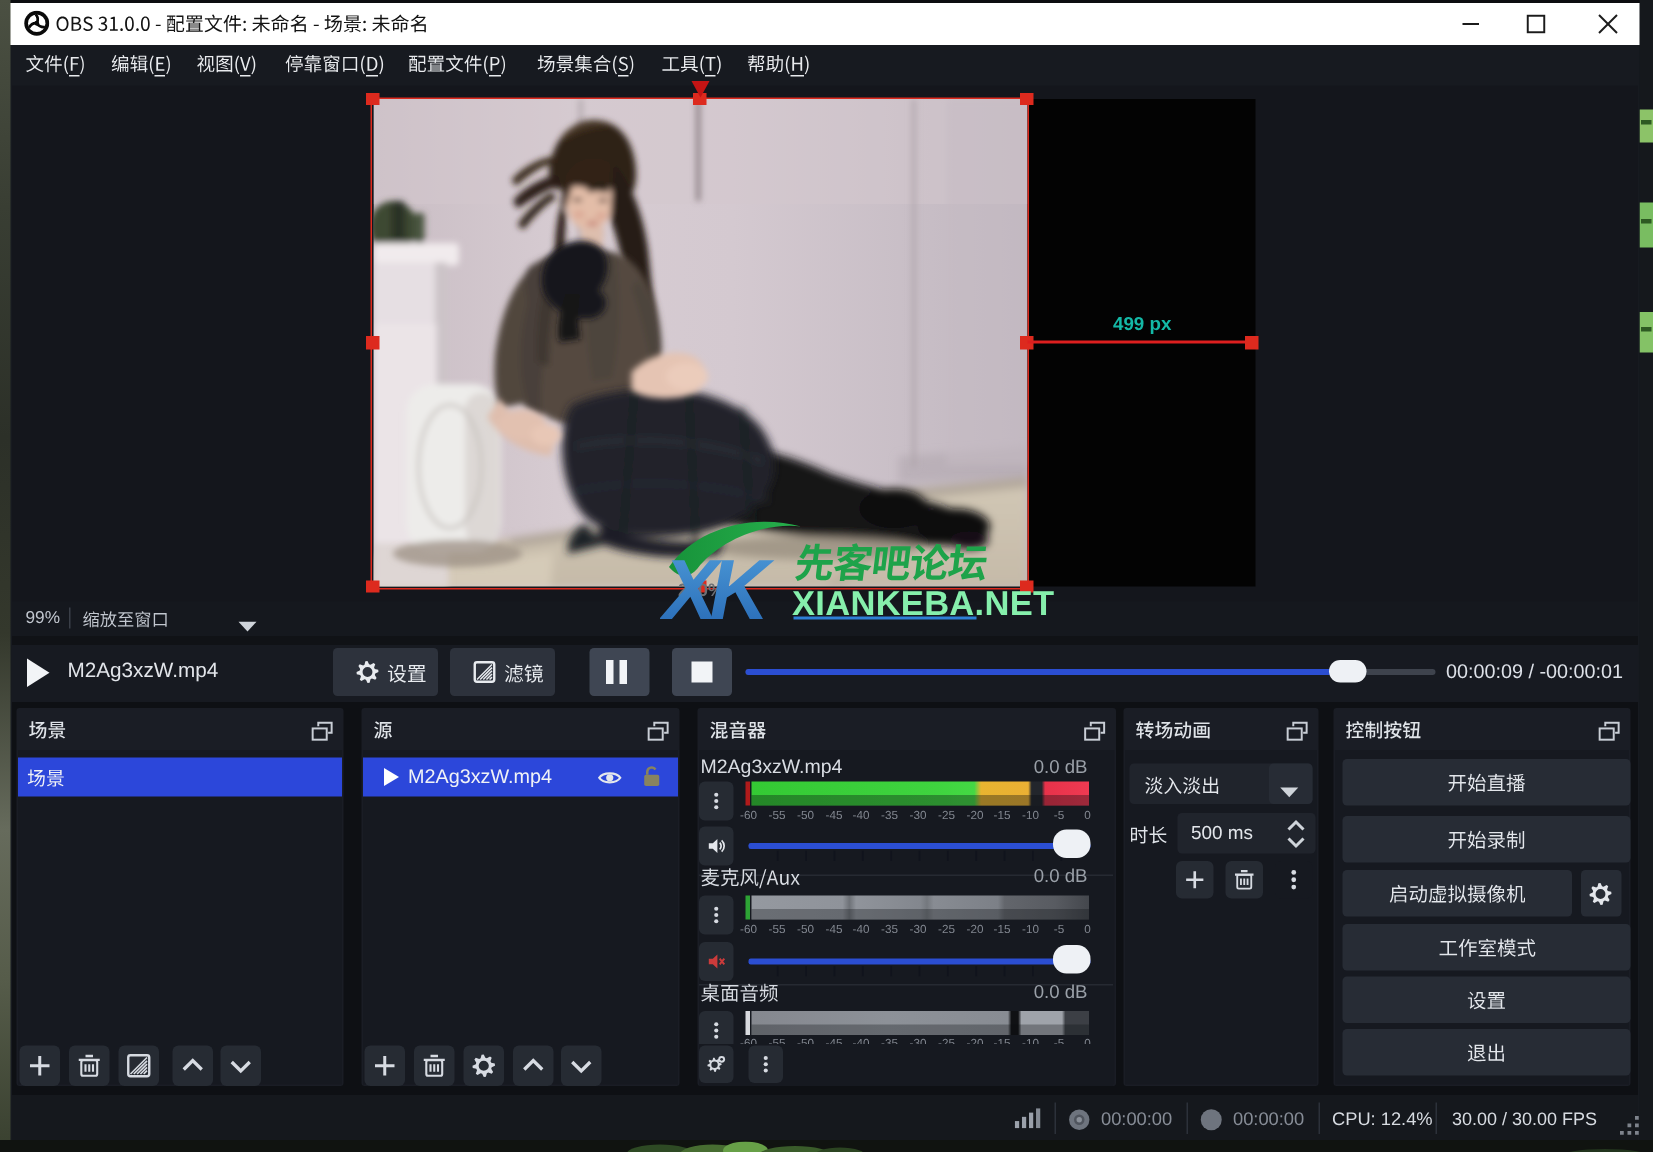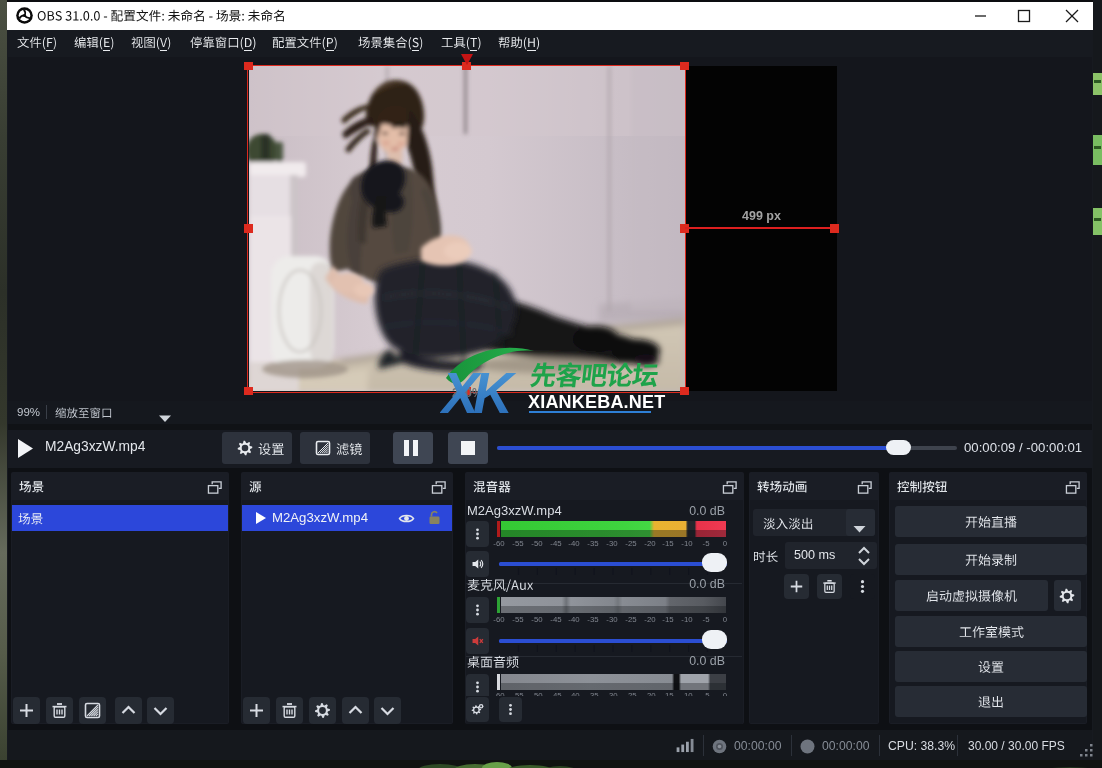--- a/index.html
+++ b/index.html
@@ -215,21 +215,21 @@
 <div style="position:absolute;left:244.2px;top:224.2px;width:8.5px;height:8.5px;background:#dd2a1e;"></div>
 <div style="position:absolute;left:680.2px;top:224.2px;width:8.5px;height:8.5px;background:#dd2a1e;"></div>
 <div style="position:absolute;left:244.2px;top:386.8px;width:8.5px;height:8.5px;background:#dd2a1e;"></div>
 <div style="position:absolute;left:462.2px;top:386.8px;width:8.5px;height:8.5px;background:#dd2a1e;"></div>
 <div style="position:absolute;left:680.2px;top:386.8px;width:8.5px;height:8.5px;background:#dd2a1e;"></div>
 <div style="position:absolute;left:459px;top:52px;width:16px;height:14px;"><svg width="16" height="14" viewBox="0 0 16 14">
         <path d="M2,2 L14,2 L8,13 Z" fill="#c41414"></path>
       </svg></div>
 <div style="position:absolute;left:685px;top:227.3px;width:152px;height:2.2px;background:#dd1f1f;"></div>
 <div style="position:absolute;left:830.0px;top:224.0px;width:9px;height:9px;background:#dd2a1e;"></div>
-<div style="position:absolute;left:742px;top:209px;font-family:'Liberation Sans',sans-serif;font-size:12.5px;color:#a3a3a3;font-weight:700;letter-spacing:0px;line-height:14.5px;white-space:pre;">499 px</div>
+<div style="position:absolute;left:742px;top:209px;font-family:'Liberation Sans',sans-serif;font-size:12.5px;color:#14b8a6;font-weight:700;letter-spacing:0px;line-height:14.5px;white-space:pre;">499 px</div>
 <div style="position:absolute;left:452px;top:386px;font-family:'Liberation Sans',sans-serif;font-size:12px;color:#6c6f74;font-weight:700;letter-spacing:0px;line-height:14px;white-space:pre;">230%</div>
 <div style="position:absolute;left:8px;top:401px;width:1084px;height:23px;background:#15181e;"></div>
 <div style="position:absolute;left:17px;top:406px;font-family:'Liberation Sans',sans-serif;font-size:11.5px;color:#c2c7cf;font-weight:400;letter-spacing:0px;line-height:13.5px;white-space:pre;">99%</div>
 <div style="position:absolute;left:46px;top:405px;width:1px;height:14px;background:#3a3f48;"></div>
 <div style="position:absolute;left:55px;top:405.3px;">
       <svg width="60" height="16" viewBox="0 -12.2 60 16" style="position:absolute;left:0;top:0;overflow:visible">
         <path d="M0.5 -0.6 0.7 0.2C1.7 -0.2 2.9 -0.6 4.1 -1.1L4.0 -1.8C2.7 -1.4 1.4 -0.9 0.5 -0.6ZM0.7 -4.9C0.9 -4.9 1.1 -5.0 2.4 -5.1C1.9 -4.4 1.5 -3.8 1.3 -3.6C1.0 -3.2 0.8 -2.9 0.5 -2.8C0.6 -2.6 0.7 -2.3 0.8 -2.1C1.0 -2.2 1.3 -2.3 3.7 -2.9L3.6 -3.3V-3.6L1.9 -3.2C2.7 -4.3 3.5 -5.5 4.2 -6.7L3.5 -7.1C3.3 -6.7 3.1 -6.3 2.8 -5.9L1.6 -5.8C2.2 -6.8 2.9 -8.1 3.4 -9.3L2.6 -9.6C2.2 -8.2 1.3 -6.7 1.1 -6.4C0.9 -6.0 0.7 -5.7 0.4 -5.6C0.6 -5.4 0.7 -5.0 0.7 -4.9ZM5.4 -7.0C5.1 -5.8 4.5 -4.3 3.6 -3.3C3.8 -3.2 4.0 -2.9 4.1 -2.8C4.3 -3.1 4.6 -3.4 4.8 -3.7V0.9H5.6V-5.1C5.8 -5.7 6.0 -6.3 6.2 -6.8ZM6.5 -4.6V0.9H7.2V0.4H9.8V0.9H10.6V-4.6H8.5L8.8 -5.8H10.8V-6.5H6.3V-5.8H8.0C7.9 -5.4 7.8 -5.0 7.7 -4.6ZM6.8 -9.4C6.9 -9.2 7.1 -8.8 7.3 -8.5H4.2V-6.7H5.0V-7.8H10.1V-6.8H10.9V-8.5H8.1C8.0 -8.9 7.7 -9.3 7.5 -9.7ZM7.2 -1.8H9.8V-0.3H7.2ZM7.2 -2.5V-3.9H9.8V-2.5Z M13.9 -9.5C14.1 -9.0 14.4 -8.3 14.5 -7.9L15.2 -8.2C15.1 -8.5 14.9 -9.2 14.6 -9.7ZM12.0 -7.8V-7.0H13.4V-4.6C13.4 -3.0 13.2 -1.1 11.8 0.3C12.0 0.5 12.3 0.7 12.4 0.9C14.0 -0.7 14.2 -2.7 14.2 -4.6V-4.7H15.8C15.7 -1.5 15.6 -0.4 15.4 -0.1C15.3 0.0 15.2 0.0 15.1 0.0C14.9 0.0 14.5 0.0 14.0 -0.0C14.1 0.2 14.2 0.6 14.2 0.8C14.7 0.8 15.2 0.8 15.5 0.8C15.8 0.8 16.0 0.7 16.1 0.4C16.4 0.0 16.5 -1.3 16.6 -5.1C16.6 -5.2 16.6 -5.5 16.6 -5.5H14.2V-7.0H17.1V-7.8ZM18.7 -6.7H20.8C20.6 -5.2 20.3 -4.0 19.7 -3.0C19.2 -4.0 18.9 -5.3 18.7 -6.6ZM18.5 -9.7C18.2 -7.7 17.6 -5.8 16.6 -4.5C16.8 -4.4 17.1 -4.1 17.3 -3.9C17.6 -4.3 17.9 -4.8 18.1 -5.3C18.4 -4.1 18.8 -3.0 19.2 -2.1C18.6 -1.1 17.7 -0.4 16.5 0.2C16.6 0.4 16.9 0.7 17.0 0.9C18.1 0.4 19.0 -0.4 19.7 -1.3C20.3 -0.4 21.1 0.4 22.1 0.9C22.2 0.7 22.5 0.3 22.7 0.2C21.6 -0.3 20.8 -1.1 20.2 -2.1C21.0 -3.3 21.4 -4.8 21.7 -6.7H22.6V-7.5H18.9C19.1 -8.2 19.3 -8.8 19.4 -9.5Z M24.7 -4.9C25.1 -5.0 25.7 -5.0 32.0 -5.3C32.3 -5.0 32.5 -4.7 32.7 -4.5L33.5 -5.0C32.8 -5.8 31.5 -6.9 30.5 -7.7L29.8 -7.3C30.3 -6.9 30.8 -6.5 31.3 -6.0L25.9 -5.8C26.6 -6.5 27.4 -7.3 28.1 -8.2H33.5V-9.0H23.9V-8.2H26.9C26.3 -7.3 25.5 -6.5 25.2 -6.3C24.9 -6.0 24.6 -5.8 24.4 -5.7C24.5 -5.5 24.6 -5.0 24.7 -4.9ZM28.3 -4.8V-3.3H24.6V-2.5H28.3V-0.3H23.6V0.5H33.9V-0.3H29.2V-2.5H32.9V-3.3H29.2V-4.8Z M38.8 -7.7C37.9 -7.0 36.6 -6.5 35.5 -6.1L35.9 -5.5C37.1 -5.8 38.4 -6.5 39.4 -7.3ZM41.1 -7.3C42.3 -6.8 43.8 -5.9 44.6 -5.4L45.1 -6.0C44.3 -6.5 42.8 -7.3 41.7 -7.8ZM39.5 -6.6C39.3 -6.2 39.0 -5.8 38.7 -5.4H36.4V0.9H37.2V0.5H43.3V0.9H44.2V-5.4H39.6C39.9 -5.7 40.1 -6.1 40.4 -6.4ZM37.2 -0.2V-4.8H43.3V-0.2ZM38.7 -2.5C39.2 -2.3 39.7 -2.1 40.1 -1.9C39.4 -1.4 38.5 -1.1 37.7 -0.9C37.8 -0.8 38.0 -0.6 38.1 -0.4C39.0 -0.6 40.0 -1.0 40.8 -1.5C41.4 -1.2 41.9 -0.9 42.3 -0.6L42.7 -1.1C42.4 -1.3 41.9 -1.6 41.3 -1.9C41.9 -2.4 42.3 -3.0 42.6 -3.7L42.1 -3.9L42.0 -3.9H39.4C39.5 -4.0 39.6 -4.2 39.7 -4.4L39.0 -4.5C38.8 -4.0 38.3 -3.3 37.7 -2.8C37.8 -2.7 38.0 -2.5 38.2 -2.4C38.5 -2.7 38.8 -3.0 39.0 -3.3H41.7C41.4 -2.9 41.1 -2.6 40.7 -2.3C40.2 -2.5 39.6 -2.8 39.1 -3.0ZM39.4 -9.5C39.5 -9.3 39.7 -9.0 39.8 -8.7H35.4V-6.9H36.2V-8.0H44.2V-6.9H45.1V-8.7H40.8C40.7 -9.0 40.5 -9.4 40.3 -9.7Z M47.5 -8.5V0.6H48.4V-0.3H55.2V0.6H56.1V-8.5ZM48.4 -1.2V-7.6H55.2V-1.2Z" fill="#c2c7cf"></path>
       </svg>
     </div>
 <div style="position:absolute;left:158px;top:409px;width:14px;height:9px;"><svg width="14" height="9" viewBox="0 0 14 9">
@@ -644,21 +644,21 @@
 <div style="position:absolute;left:712px;top:739px;width:15px;height:15px;"><svg width="15" height="15" viewBox="0 0 15 15">
         <circle cx="7.5" cy="7.5" r="6.8" fill="#6e747e"></circle>
         <circle cx="7.5" cy="7.5" r="3.5" fill="#50555e"></circle>
         <circle cx="7.5" cy="7.5" r="1.8" fill="#8a9099"></circle>
       </svg></div>
 <div style="position:absolute;left:734px;top:739px;font-family:'Liberation Sans',sans-serif;font-size:12.2px;color:#868c96;font-weight:400;letter-spacing:0px;line-height:14.2px;white-space:pre;">00:00:00</div>
 <div style="position:absolute;left:800px;top:739px;width:15px;height:15px;"><svg width="15" height="15" viewBox="0 0 15 15">
         <circle cx="7.5" cy="7.5" r="7" fill="#6e747e"></circle>
       </svg></div>
 <div style="position:absolute;left:822px;top:739px;font-family:'Liberation Sans',sans-serif;font-size:12.2px;color:#868c96;font-weight:400;letter-spacing:0px;line-height:14.2px;white-space:pre;">00:00:00</div>
-<div style="position:absolute;left:888px;top:739px;font-family:'Liberation Sans',sans-serif;font-size:12.2px;color:#d8dce2;font-weight:400;letter-spacing:0px;line-height:14.2px;white-space:pre;">CPU: 38.3%</div>
+<div style="position:absolute;left:888px;top:739px;font-family:'Liberation Sans',sans-serif;font-size:12.2px;color:#d8dce2;font-weight:400;letter-spacing:0px;line-height:14.2px;white-space:pre;">CPU: 12.4%</div>
 <div style="position:absolute;left:968px;top:739px;font-family:'Liberation Sans',sans-serif;font-size:12.0px;color:#d8dce2;font-weight:400;letter-spacing:0px;line-height:14.0px;white-space:pre;">30.00 / 30.00 FPS</div>
 <div style="position:absolute;left:1080px;top:744px;width:14px;height:14px;"><svg width="14" height="14" viewBox="0 0 14 14">
         <g fill="#7e838c">
           <rect x="10" y="0" width="2.5" height="2.5"></rect>
           <rect x="10" y="5" width="2.5" height="2.5"></rect>
           <rect x="10" y="10" width="2.5" height="2.5"></rect>
           <rect x="5" y="5" width="2.5" height="2.5"></rect>
           <rect x="5" y="10" width="2.5" height="2.5"></rect>
           <rect x="0" y="10" width="2.5" height="2.5"></rect>
         </g>
@@ -678,15 +678,15 @@
           </defs>
 <path d="M6,42 C24,16 62,6 94,15 C70,12 40,24 25,43 C19,50 12,49 6,42 Z" fill="url(#swg)"></path>
 <text x="2" y="77" font-family="'Liberation Sans',sans-serif" font-style="italic" font-weight="700" font-size="57px" fill="url(#xkg)" transform="scale(0.97,1)">X</text>
           <text x="34" y="77" font-family="'Liberation Sans',sans-serif" font-style="italic" font-weight="700" font-size="57px" fill="url(#xkg)" transform="scale(0.97,1)">K</text>
 </svg></div>
 <div style="position:absolute;left:529px;top:357.1px;">
         <svg width="130" height="36" viewBox="0 -27.9 130 36" style="position:absolute;left:0;top:0;overflow:visible">
           <path d="M11.6 -22.4V-18.8H8.2C8.5 -19.6 8.7 -20.5 8.9 -21.3L5.7 -22.0C5.2 -19.3 3.9 -15.7 2.2 -13.5C3.0 -13.3 4.3 -12.6 5.0 -12.1C5.8 -13.1 6.4 -14.4 7.0 -15.8H11.6V-11.5H1.4V-8.4H7.7C7.3 -4.9 6.3 -2.0 1.0 -0.3C1.7 0.4 2.6 1.7 3.0 2.5C9.1 0.2 10.4 -3.7 11.0 -8.4H14.8V-2.0C14.8 1.0 15.5 1.9 18.5 1.9C19.1 1.9 21.0 1.9 21.6 1.9C24.0 1.9 24.9 0.8 25.2 -3.4C24.3 -3.6 22.9 -4.1 22.3 -4.6C22.2 -1.5 22.1 -1.0 21.3 -1.0C20.8 -1.0 19.3 -1.0 19.0 -1.0C18.1 -1.0 18.0 -1.2 18.0 -2.0V-8.4H24.9V-11.5H14.8V-15.8H22.9V-18.8H14.8V-22.4Z M35.7 -13.3H41.7C40.8 -12.4 39.8 -11.7 38.7 -11.0C37.5 -11.6 36.4 -12.4 35.6 -13.2ZM36.3 -21.9 37.1 -20.2H27.3V-14.4H30.4V-17.3H35.4C34.0 -15.4 31.6 -13.4 27.9 -12.0C28.6 -11.5 29.6 -10.4 30.0 -9.7C31.2 -10.2 32.3 -10.8 33.3 -11.4C34.0 -10.7 34.8 -10.1 35.6 -9.5C32.8 -8.3 29.5 -7.4 26.2 -6.9C26.8 -6.2 27.4 -4.9 27.7 -4.1C28.9 -4.3 30.0 -4.6 31.1 -4.9V2.4H34.2V1.6H43.1V2.3H46.4V-5.1C47.3 -4.9 48.2 -4.7 49.1 -4.6C49.6 -5.5 50.5 -6.9 51.1 -7.6C47.7 -8.0 44.6 -8.6 41.8 -9.6C43.7 -11.0 45.3 -12.6 46.5 -14.5L44.3 -15.8L43.8 -15.6H37.9L38.8 -16.7L35.8 -17.3H46.8V-14.4H50.0V-20.2H40.8C40.4 -21.0 39.9 -21.9 39.4 -22.7ZM38.6 -7.7C40.0 -7.0 41.5 -6.4 43.1 -5.9H34.5C35.9 -6.4 37.3 -7.0 38.6 -7.7ZM34.2 -1.1V-3.3H43.1V-1.1Z M52.7 -20.1V-2.2H55.6V-4.5H60.6V-20.1ZM55.6 -17.2H57.7V-7.4H55.6ZM65.4 -17.9H67.5V-10.6H65.4ZM62.3 -20.8V-2.8C62.3 1.0 63.3 1.9 66.8 1.9C67.6 1.9 71.5 1.9 72.3 1.9C75.4 1.9 76.3 0.6 76.7 -3.1C75.9 -3.3 74.6 -3.8 73.9 -4.3C73.7 -1.6 73.4 -1.0 72.0 -1.0C71.2 -1.0 67.9 -1.0 67.1 -1.0C65.6 -1.0 65.4 -1.2 65.4 -2.8V-7.8H72.6V-6.2H75.6V-20.8ZM72.6 -10.6H70.3V-17.9H72.6Z M78.7 -20.0C80.4 -18.7 82.6 -16.8 83.6 -15.6L85.7 -18.0C84.6 -19.1 82.3 -20.9 80.7 -22.1ZM97.5 -11.5C95.8 -10.3 93.4 -9.0 91.3 -8.0V-12.4H89.2C91.1 -14.2 92.6 -16.1 93.8 -18.1C95.6 -15.1 98.0 -12.4 100.4 -10.6C100.9 -11.3 101.9 -12.5 102.6 -13.0C99.9 -14.8 97.0 -18.0 95.5 -21.0L95.9 -21.8L92.5 -22.4C91.1 -19.2 88.5 -15.5 84.6 -12.8C85.3 -12.2 86.3 -11.0 86.7 -10.3C87.2 -10.7 87.7 -11.0 88.1 -11.4V-2.5C88.1 0.7 89.1 1.6 92.6 1.6C93.3 1.6 96.6 1.6 97.3 1.6C100.4 1.6 101.3 0.4 101.6 -3.7C100.8 -3.9 99.5 -4.4 98.8 -4.9C98.6 -1.8 98.4 -1.2 97.1 -1.2C96.3 -1.2 93.6 -1.2 92.9 -1.2C91.5 -1.2 91.3 -1.4 91.3 -2.5V-4.8C93.8 -5.8 97.0 -7.4 99.5 -8.8ZM77.3 -14.2V-11.2H81.0V-2.9C81.0 -1.5 80.3 -0.5 79.7 0.0C80.2 0.4 81.0 1.6 81.3 2.2C81.8 1.5 82.6 0.8 87.3 -3.0C86.9 -3.6 86.4 -4.9 86.2 -5.7L84.0 -4.0V-14.2Z M113.1 -20.5V-17.5H125.9V-20.5ZM112.5 1.5C113.4 1.1 114.8 0.9 123.6 -0.2C124.0 0.7 124.3 1.6 124.5 2.2L127.6 1.0C126.8 -1.2 125.0 -4.8 123.7 -7.5L120.9 -6.5L122.4 -3.1L116.1 -2.4C117.5 -4.6 118.9 -7.3 120.0 -10.0H127.2V-13.0H111.9V-10.0H116.1C115.0 -7.1 113.7 -4.4 113.1 -3.6C112.5 -2.6 112.0 -2.0 111.3 -1.8C111.7 -0.8 112.3 0.8 112.5 1.4ZM102.6 -3.7 103.5 -0.4C106.0 -1.6 109.2 -3.1 112.2 -4.5L111.5 -7.3L109.0 -6.3V-13.3H111.7V-16.3H109.0V-22.0H105.7V-16.3H102.8V-13.3H105.7V-4.9C104.5 -4.4 103.5 -4.0 102.6 -3.7Z" fill="#1ea34a" transform="skewX(-7)"></path>
         </svg>
       </div>
-<div style="position:absolute;left:528px;top:392.5px;font-family:'Liberation Sans',sans-serif;font-size:18px;color:#ffffff;font-weight:700;letter-spacing:0.2px;line-height:19.2px;white-space:pre;">XIANKEBA.NET</div>
+<div style="position:absolute;left:528px;top:392.5px;font-family:'Liberation Sans',sans-serif;font-size:23px;color:#86efac;font-weight:700;letter-spacing:0.2px;line-height:19.2px;white-space:pre;">XIANKEBA.NET</div>
 <div style="position:absolute;left:529px;top:411.2px;width:122px;height:2.2px;background:#2e7fd6;"></div>
 </div>
 </div>
 </body></html>

